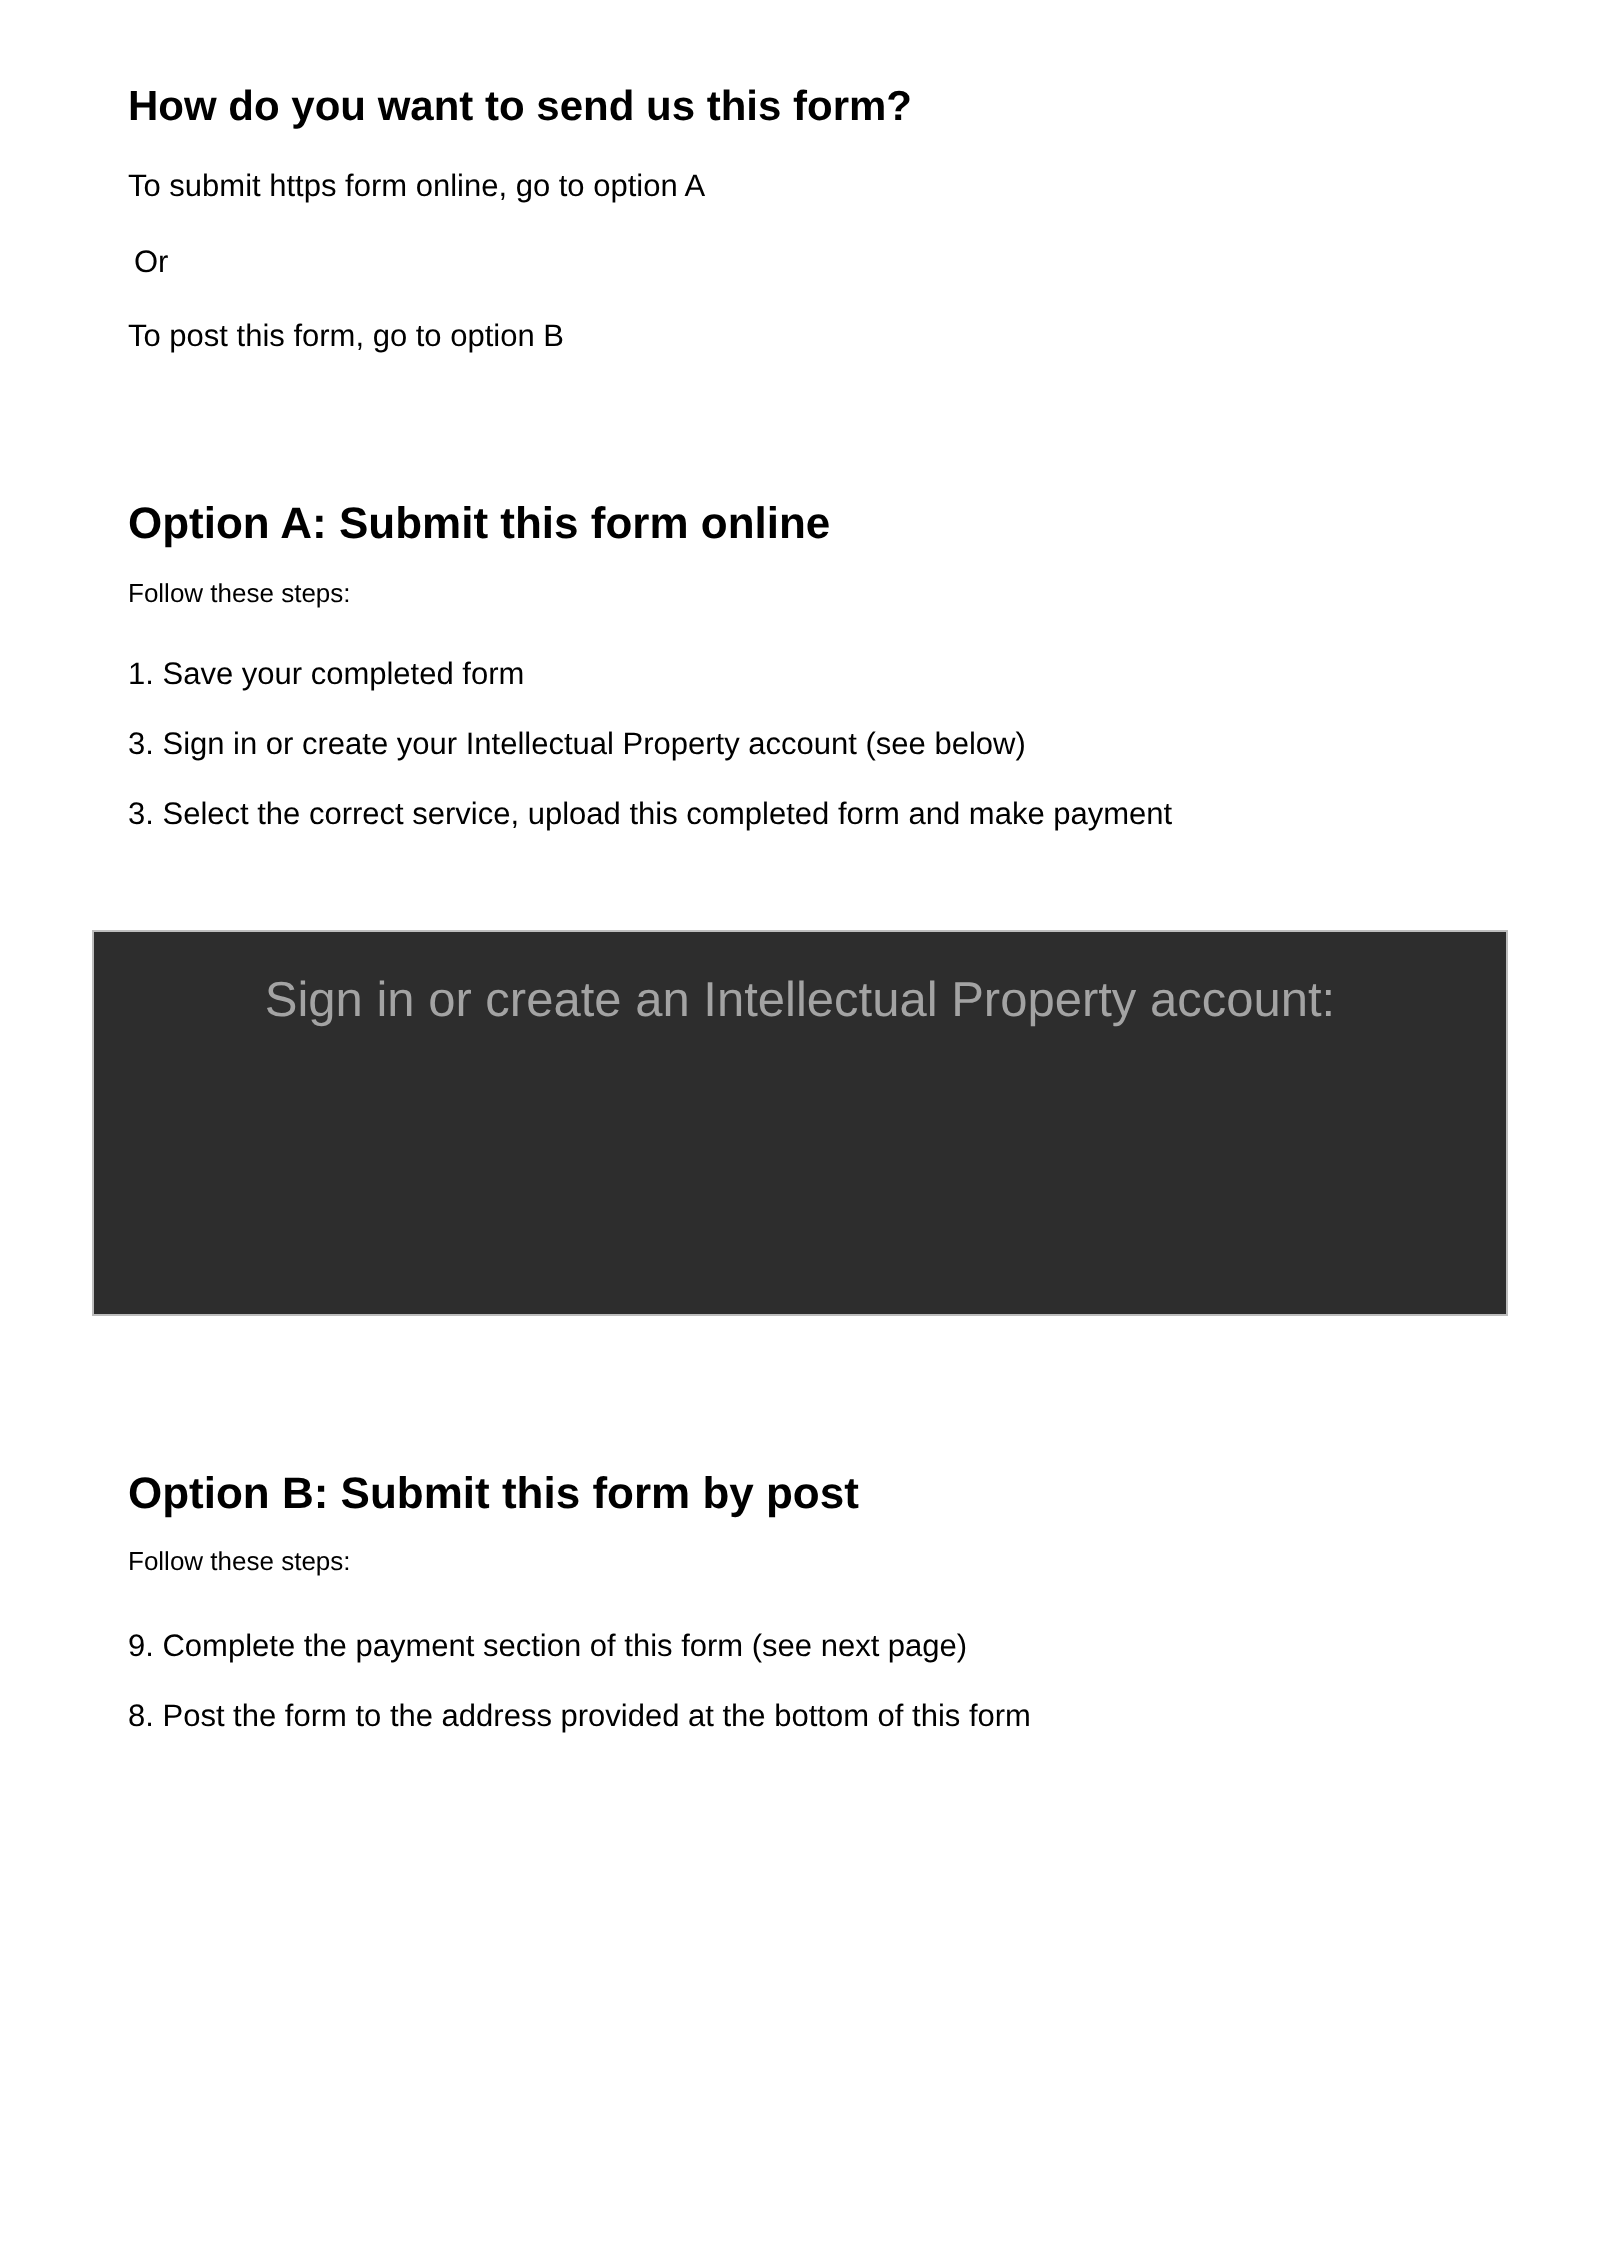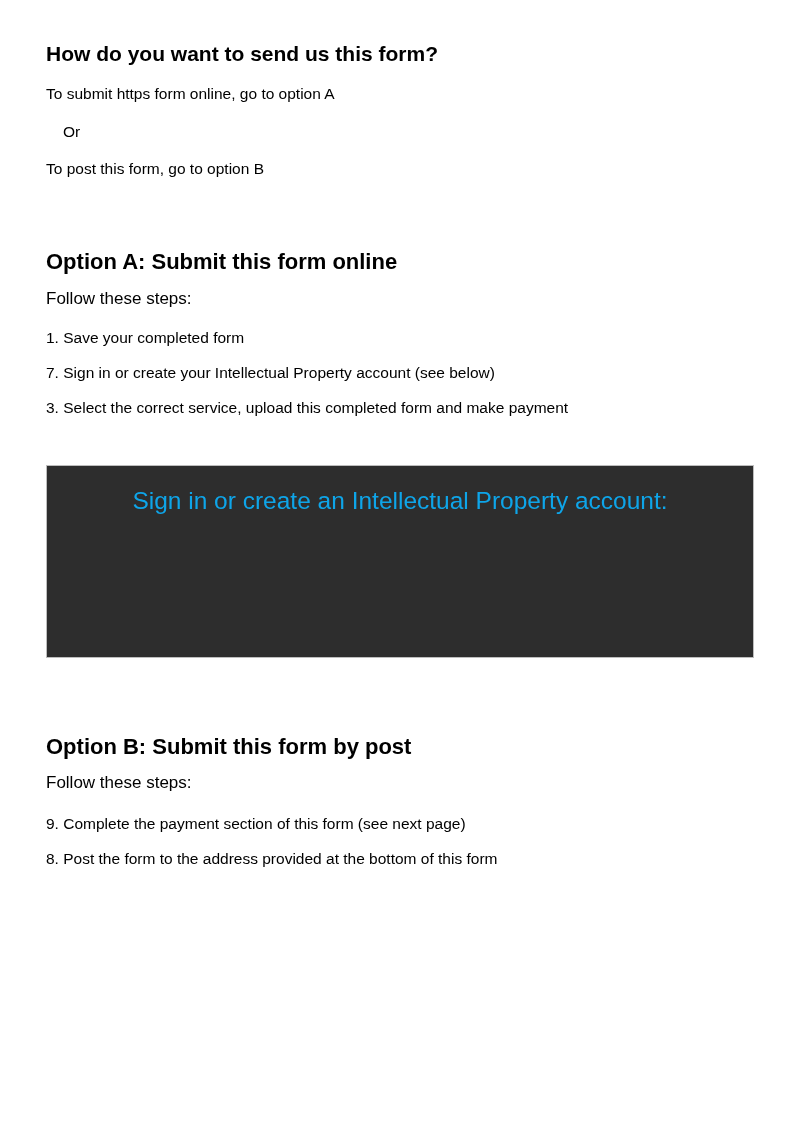--- a/index.html
+++ b/index.html
@@ -1,42 +1,42 @@
 <!DOCTYPE html>
 <html><head>
 <meta charset="utf-8">
 <style>
   html, body { margin:0; padding:0; background:#ffffff; }
   body { width:800px; height:1130px; position:relative; overflow:hidden;
          font-family:"Liberation Sans", sans-serif; color:#000; }
-  .abs { position:absolute; white-space:nowrap; }
+  .abs { position:absolute; white-space:nowrap;margin-left:18px; }
   .h1 { font-size:21px; font-weight:bold; }
   .h2 { font-size:22px; font-weight:bold; }
   .body { font-size:15.5px; }
-  .lead { font-size:17px; }
+  .lead { font-size:13px; }
   .box { position:absolute; left:46px; top:465px; width:706px; height:191px;
          background:#2d2d2d; border:1px solid #bdbdbd; }
   .box-text { position:absolute; left:0; width:100%; text-align:center;
-              color:#0ea5e9; font-size:24.5px; white-space:nowrap; }
+              color:#a3a3a3; font-size:24.5px; white-space:nowrap; }
 </style>
 </head>
 <body>
 
 <div>
   <div class="abs h1" style="left:46px; top:42px;">How do you want to send us this form?</div>
   <div class="abs body" style="left:46px; top:85px;">To submit https form online, go to option A</div>
-  <div class="abs body" style="left:63px; top:123px;text-align:right;">Or</div>
+  <div class="abs body" style="left:49px; top:123px;text-align:right;">Or</div>
   <div class="abs body" style="left:46px; top:160px;text-align:center;">To post this form, go to option B</div>
 </div>
 
 <div>
   <div class="abs h2" style="left:46px; top:249px;">Option A: Submit this form online</div>
   <div class="abs lead" style="left:46px; top:289px;">Follow these steps:</div>
   <div class="abs body" style="left:46px; top:329px;">1. Save your completed form</div>
-  <div class="abs body" style="left:46px; top:364px;">7. Sign in or create your Intellectual Property account (see below)</div>
+  <div class="abs body" style="left:46px; top:364px;">3. Sign in or create your Intellectual Property account (see below)</div>
   <div class="abs body" style="left:46px; top:399px;">3. Select the correct service, upload this completed form and make payment</div>
 </div>
 
 <div class="box">
   <div class="box-text" style="top:21px;">Sign in or create an Intellectual Property account:</div>
 </div>
 
 <div>
   <div class="abs h2" style="left:46px; top:734px;text-align:center;">Option B: Submit this form by post</div>
   <div class="abs lead" style="left:46px; top:773px;">Follow these steps:</div>

